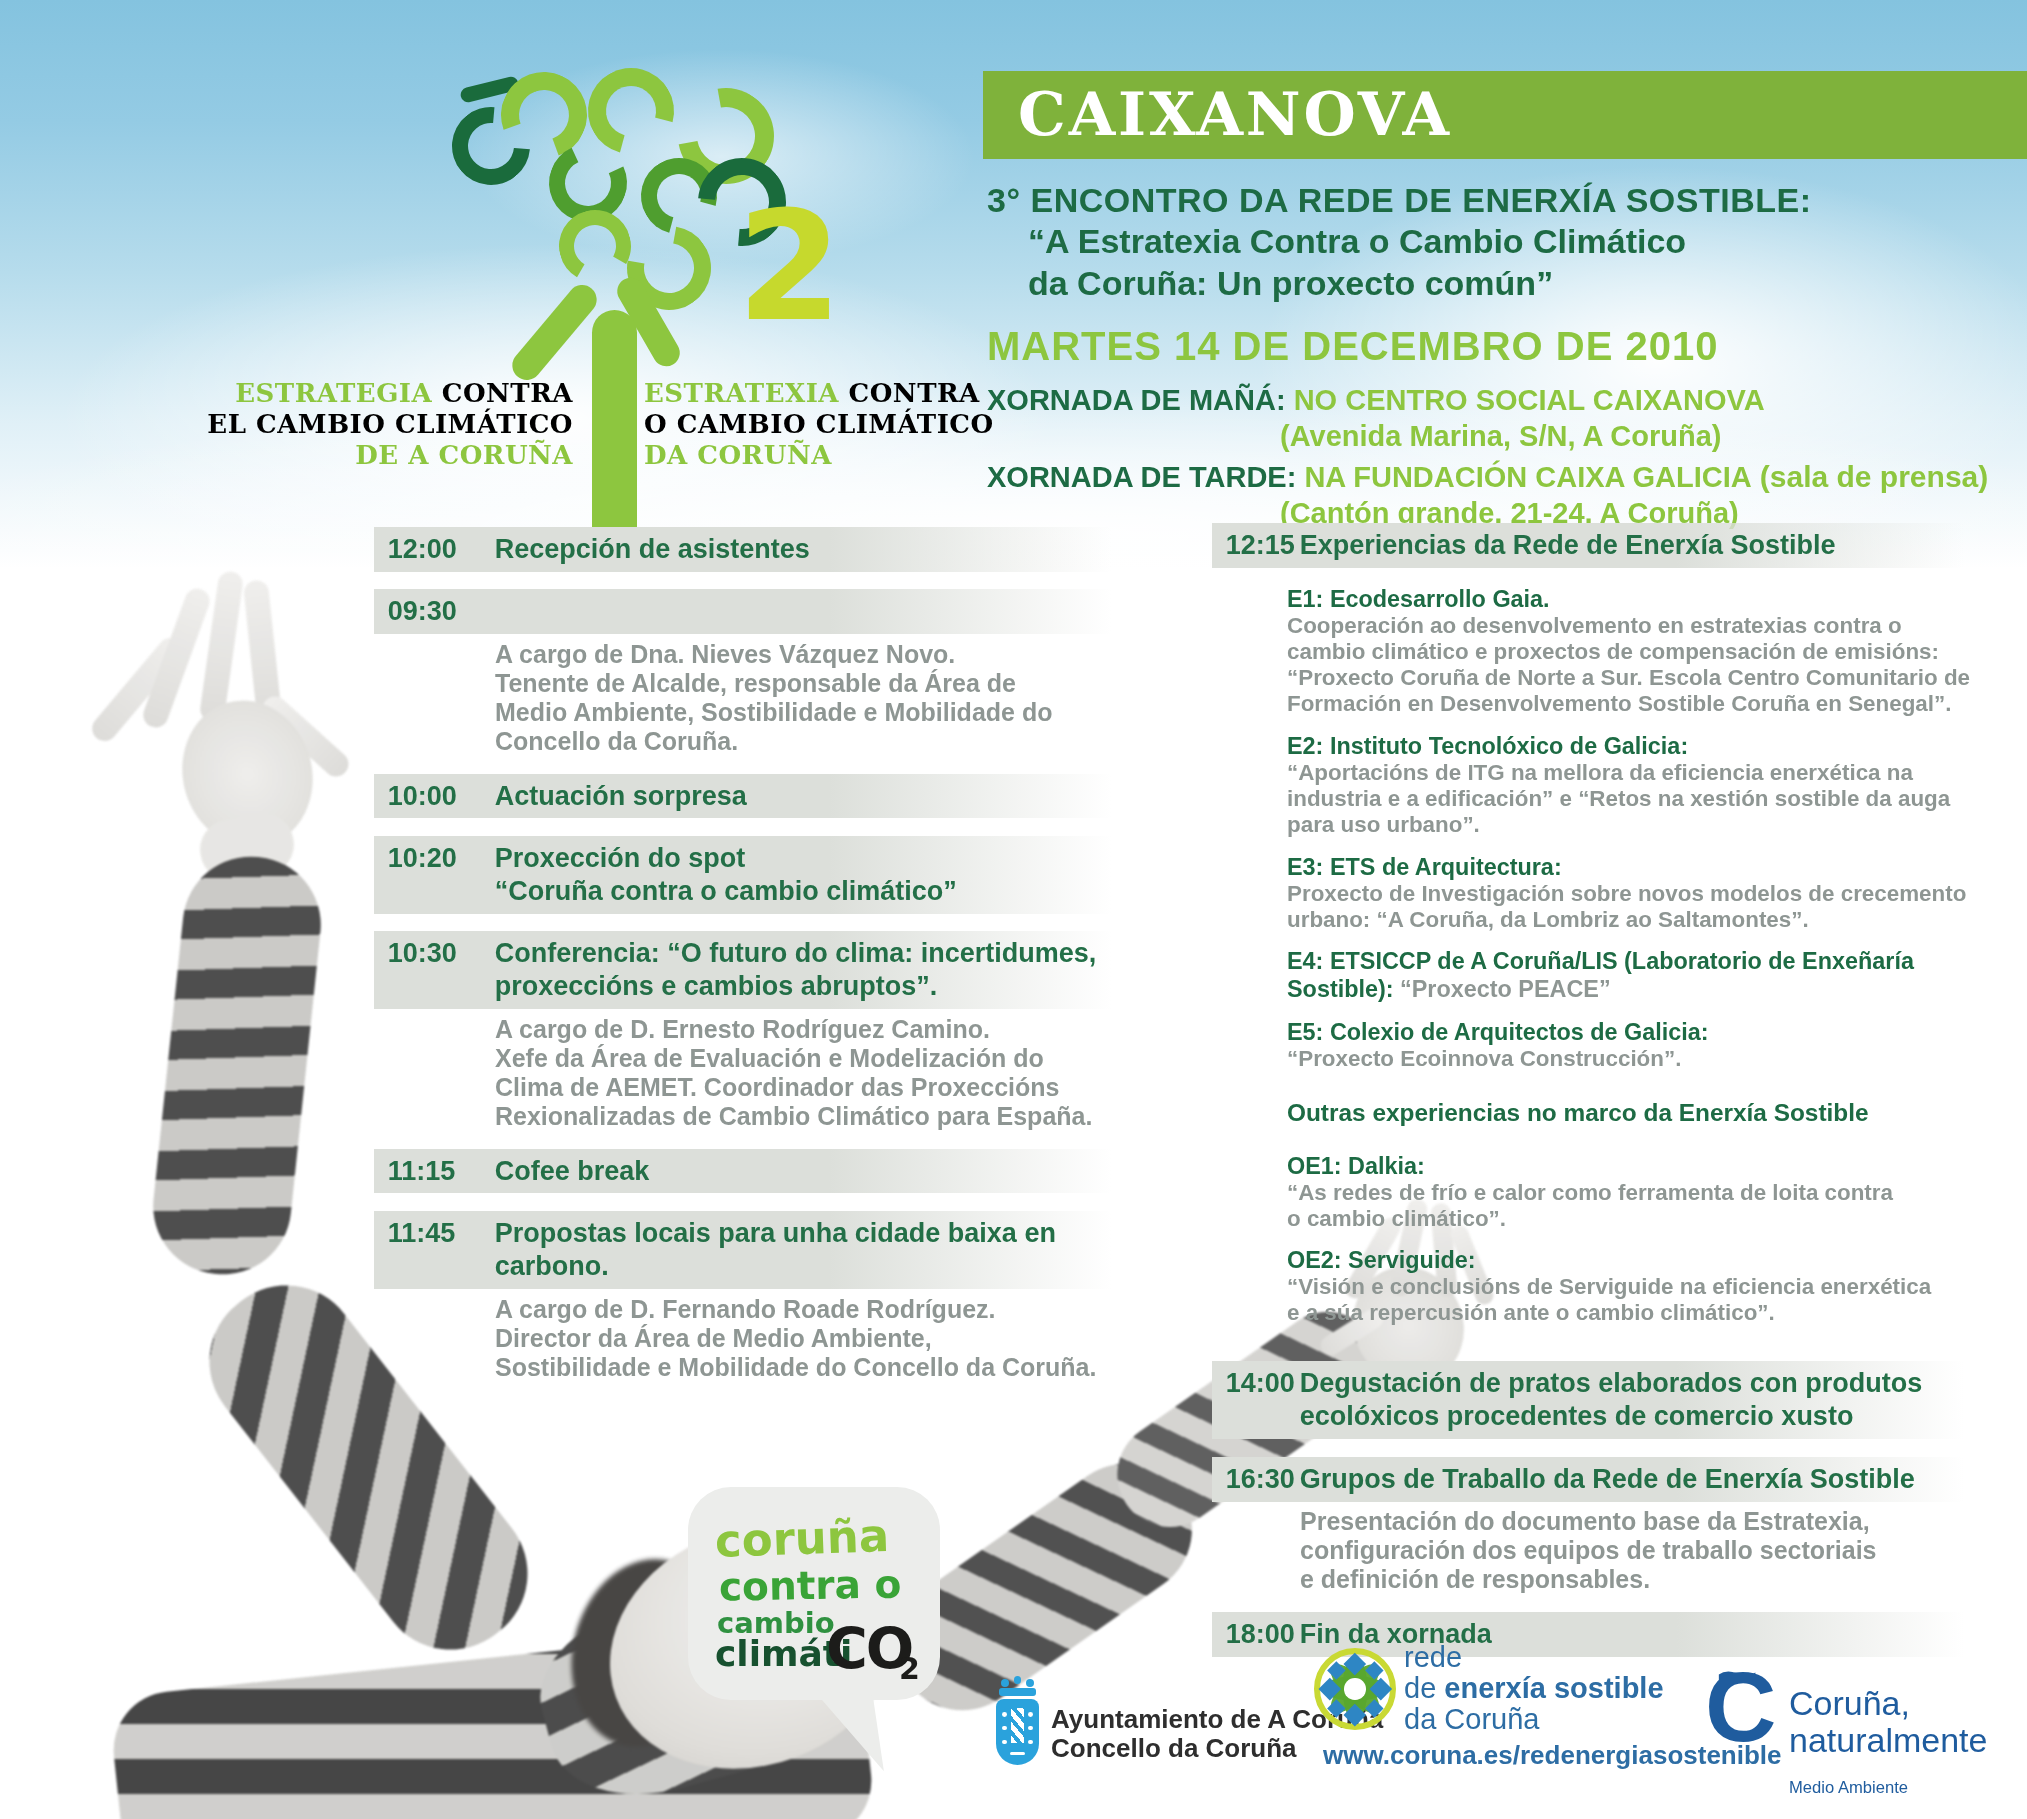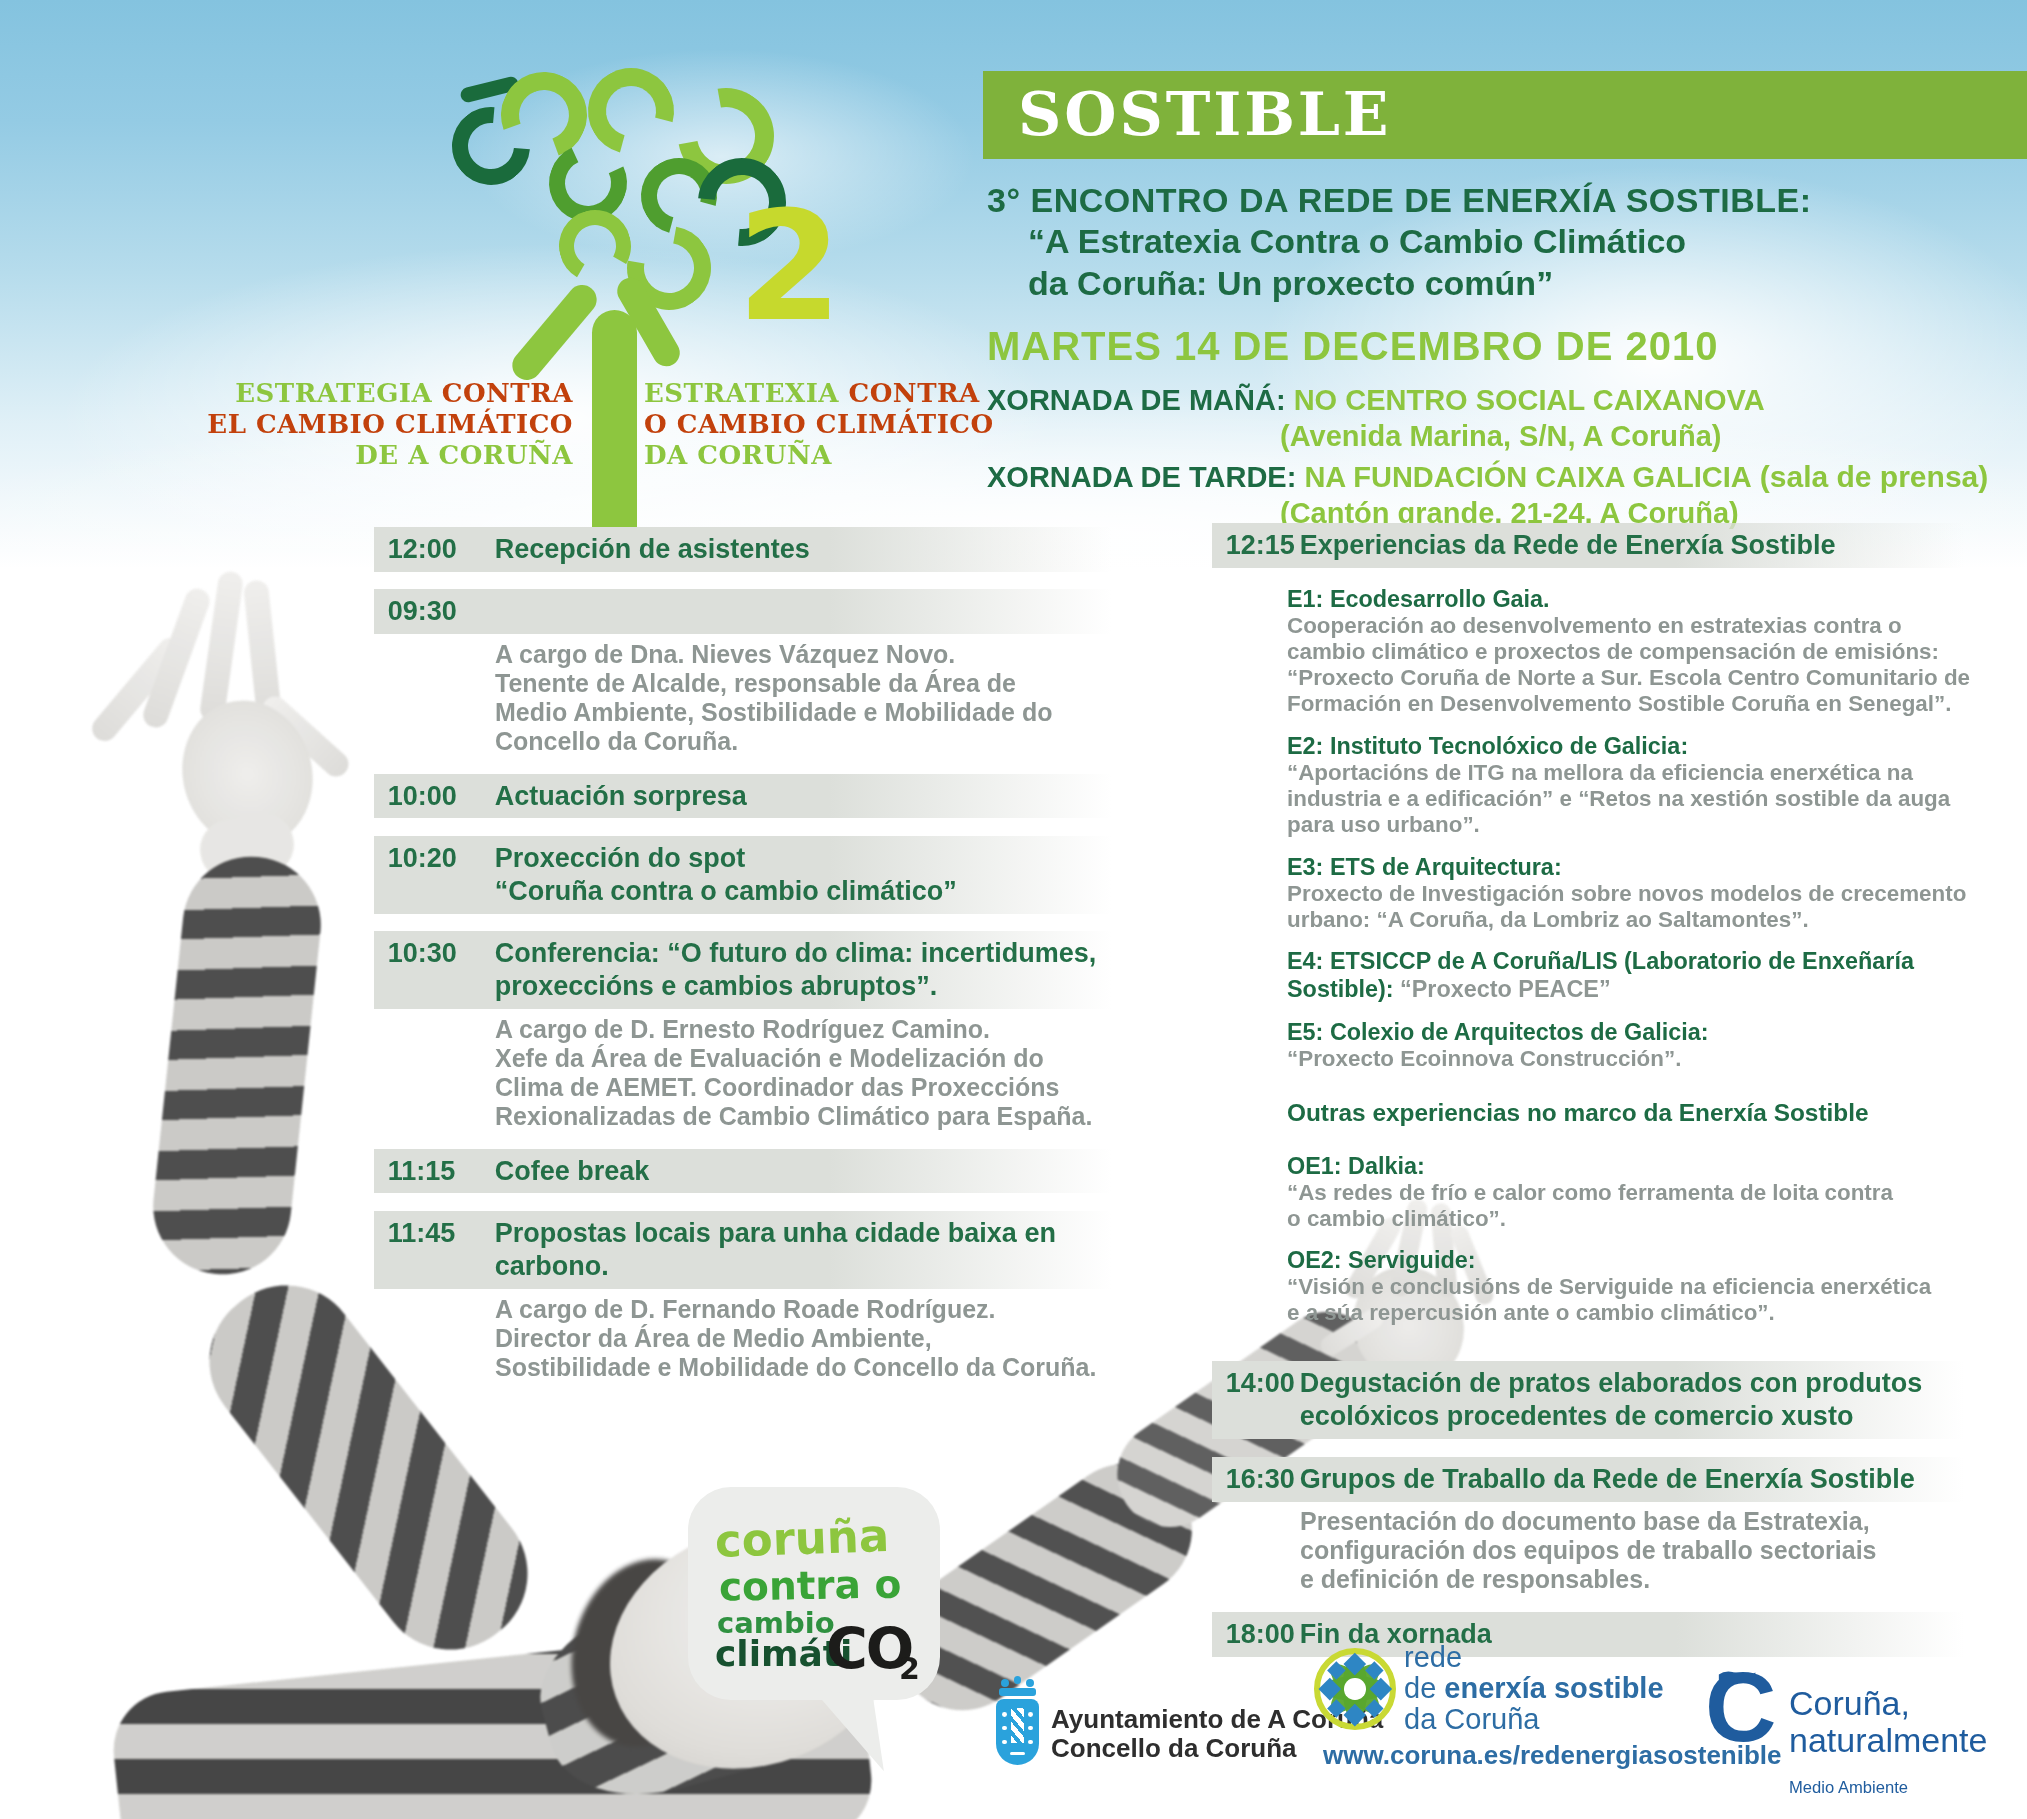--- a/index.html
+++ b/index.html
@@ -16,21 +16,21 @@
   
   .tree{position:absolute;left:444px;top:66px;width:488px;height:527px;}
   .ring{position:absolute;border-radius:50%;box-sizing:border-box;}
   .tree-two{position:absolute;font-weight:bold;font-family:"DejaVu Sans",sans-serif;}
   .tbar{position:absolute;}
   
   .tagline{position:absolute;top:378px;font-family:"DejaVu Serif",serif;font-weight:bold;
            font-size:26px;line-height:31px;letter-spacing:0.5px;}
   .tagline-es{left:146px;width:427px;text-align:right;}
   .tagline-gl{left:644px;width:449px;text-align:left;}
-  .lg{color:#8dc63f;} .dg{color:#c2410c;}
+  .lg{color:#8dc63f;} .dg{color:#000000;}
   
   .banner{position:absolute;left:983px;top:71px;right:0;height:88px;background:#7fb23b;z-index:2;}
   .banner-text{padding-left:35px;color:#ffffff;font-family:"DejaVu Serif",serif;font-weight:bold;
                font-size:60px;line-height:86px;letter-spacing:2.9px;}
   .title-block{position:absolute;left:987px;top:181px;z-index:2;}
   .t-line1{font-size:34px;font-weight:bold;color:#1d6b44;letter-spacing:0.5px;}
   .t-sub{margin-left:41px;font-size:34px;font-weight:bold;color:#1d6b44;line-height:42px;}
   .t-sub:first-of-type{margin-top:7.8px;}
   .date{margin-top:19.5px;font-size:40px;font-weight:bold;color:#8dc63f;letter-spacing:1px;}
   .sessions{margin-top:13px;}
@@ -159,21 +159,21 @@
     <div class="dg">EL CAMBIO CLIMÁTICO</div>
     <div class="lg">DE A CORUÑA</div>
   </div>
   <div class="tagline tagline-gl">
     <div><span class="lg">ESTRATEXIA </span><span class="dg">CONTRA</span></div>
     <div class="dg">O CAMBIO CLIMÁTICO</div>
     <div class="lg">DA CORUÑA</div>
   </div>
 
   <div class="banner">
-    <div class="banner-text">SOSTIBLE</div>
+    <div class="banner-text">CAIXANOVA</div>
   </div>
   <div class="title-block">
     <div class="t-line1">3° ENCONTRO DA REDE DE ENERXÍA SOSTIBLE:</div>
     <div class="t-sub">“A Estratexia Contra o Cambio Climático</div>
     <div class="t-sub">da Coruña: Un proxecto común”</div>
     <div class="date">MARTES 14 DE DECEMBRO DE 2010</div>
     <div class="sessions">
       <div class="session">
         <div class="s-line"><span class="s-label">XORNADA DE MAÑÁ:</span> <span class="s-venue">NO CENTRO SOCIAL CAIXANOVA</span> <span class="s-note"></span></div>
         <div class="s-address">(Avenida Marina, S/N, A Coruña)</div>

